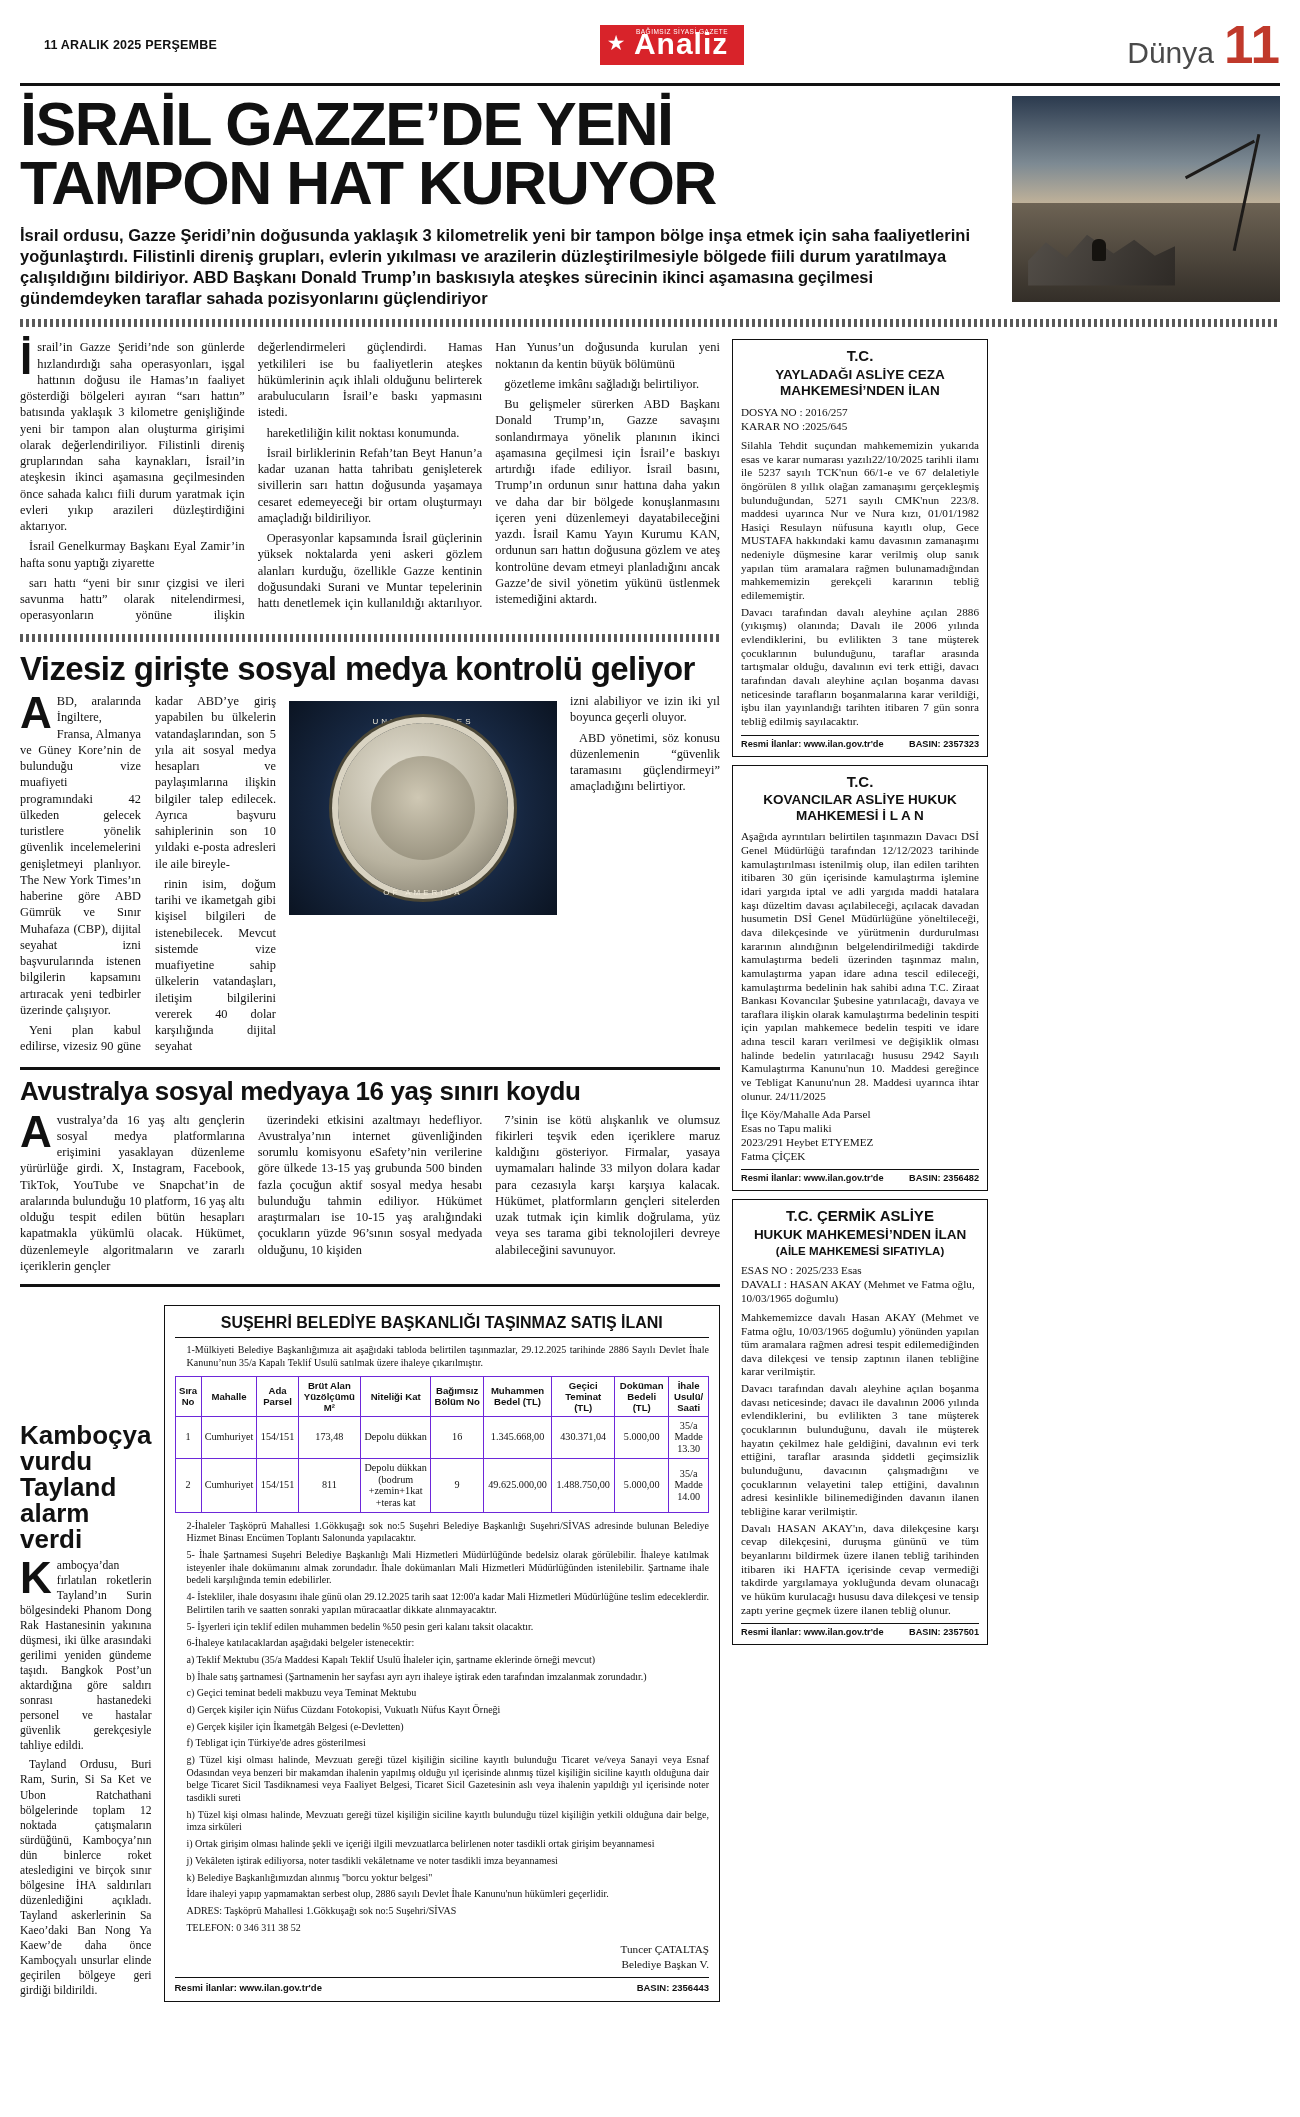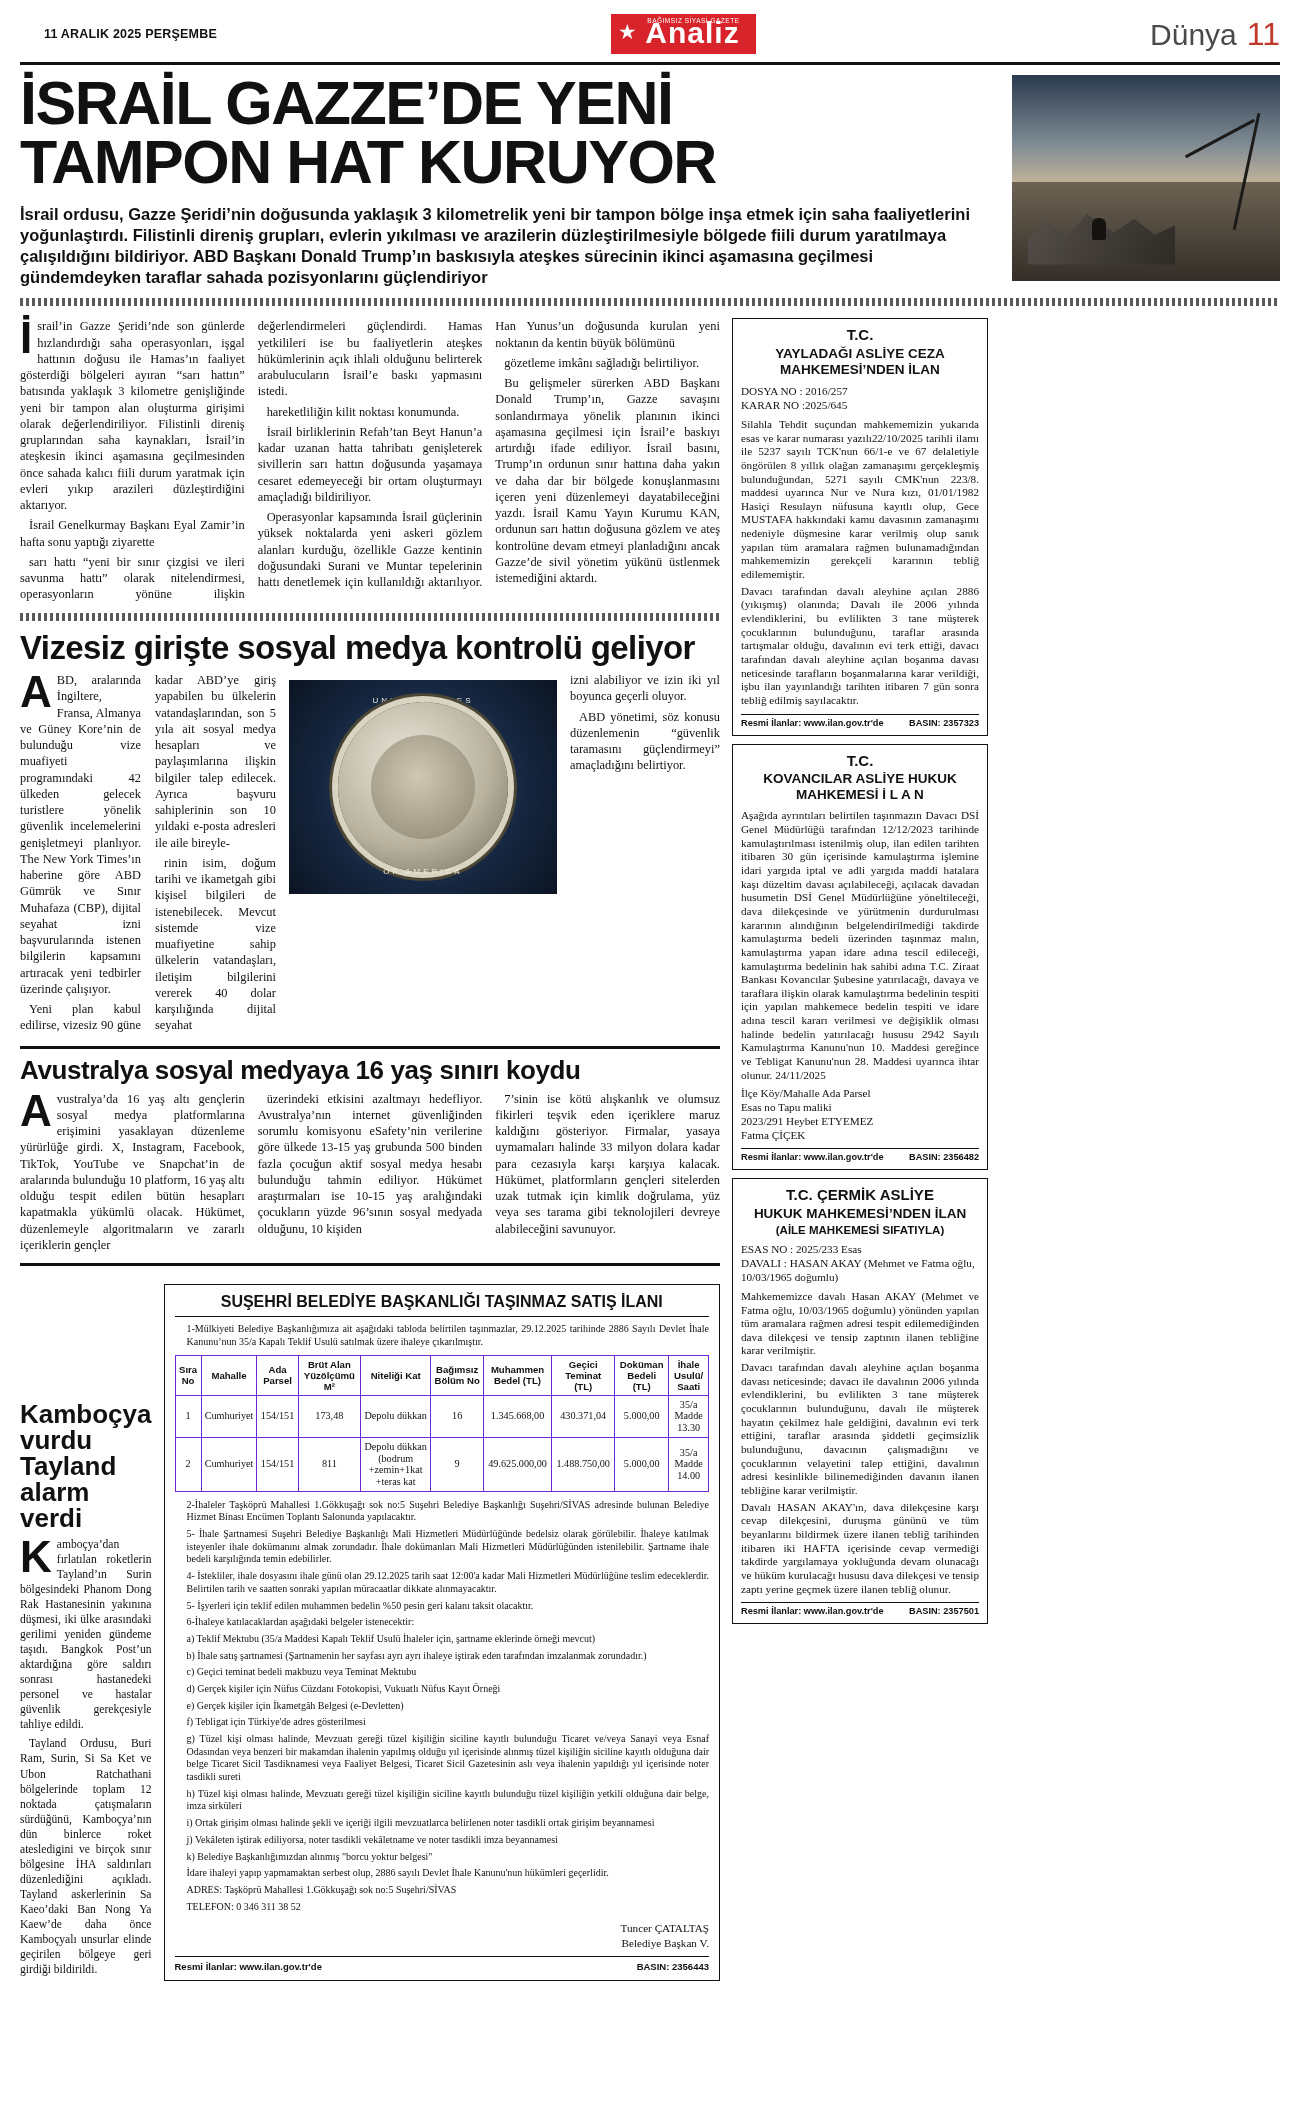--- a/index.html
+++ b/index.html
@@ -15,21 +15,21 @@
   
   .masthead { display:flex; align-items:center; justify-content:space-between; padding-bottom:6px; }
   .mh-date { font-family:"Liberation Sans", sans-serif; font-size:12.5px; letter-spacing:.2px; color:#111; font-weight:600;margin-left:24px; }
   .mh-logo { display:flex; align-items:center; gap:6px; }
   .logo-box { background:#d8232a; color:#fff; font-family:"Liberation Sans", sans-serif; font-weight:bold;
               font-size:30px; letter-spacing:1px; padding:2px 16px 4px 34px; position:relative; }
   .logo-box .sub { position:absolute; top:3px; left:36px; font-size:6.5px; font-weight:normal; letter-spacing:.5px; }
   .logo-star { position:absolute; left:8px; top:9px; width:0; height:0; color:#fff; font-size:18px; line-height:18px; }
   .mh-right { display:flex; align-items:baseline; gap:10px; }
   .mh-section { font-family:"Liberation Sans", sans-serif; font-size:30px; color:#4a4a4a; font-weight:400; }
-  .mh-page { font-family:"Liberation Sans", sans-serif; font-size:32px; color:#c0392b; font-weight:normal; }
+  .mh-page { font-family:"Liberation Sans", sans-serif; font-size:53px; color:#c0392b; font-weight:bold; }
   .mh-rule { height:3px; background:#111; margin:2px 0 10px 0; }
 
   
   .hero { display:flex; gap:14px; }
   .hero-left { flex:1 1 auto; }
   .hero-title { font-family:"Liberation Sans", sans-serif; font-weight:bold; font-size:61px; line-height:0.93;
                 letter-spacing:-1.5px; margin:0 0 14px 0; }
   .hero-deck { font-family:"Liberation Sans", sans-serif; font-size:16.5px; line-height:1.27; font-weight:600; color:#111; }
   .hero-photo { width:268px; height:206px; flex:0 0 268px; position:relative; overflow:hidden;
      background: linear-gradient(#243041 0%, #4a5a6d 28%, #8a8374 48%, #b9a083 62%, #6a5f52 78%, #2a2622 100%); }

